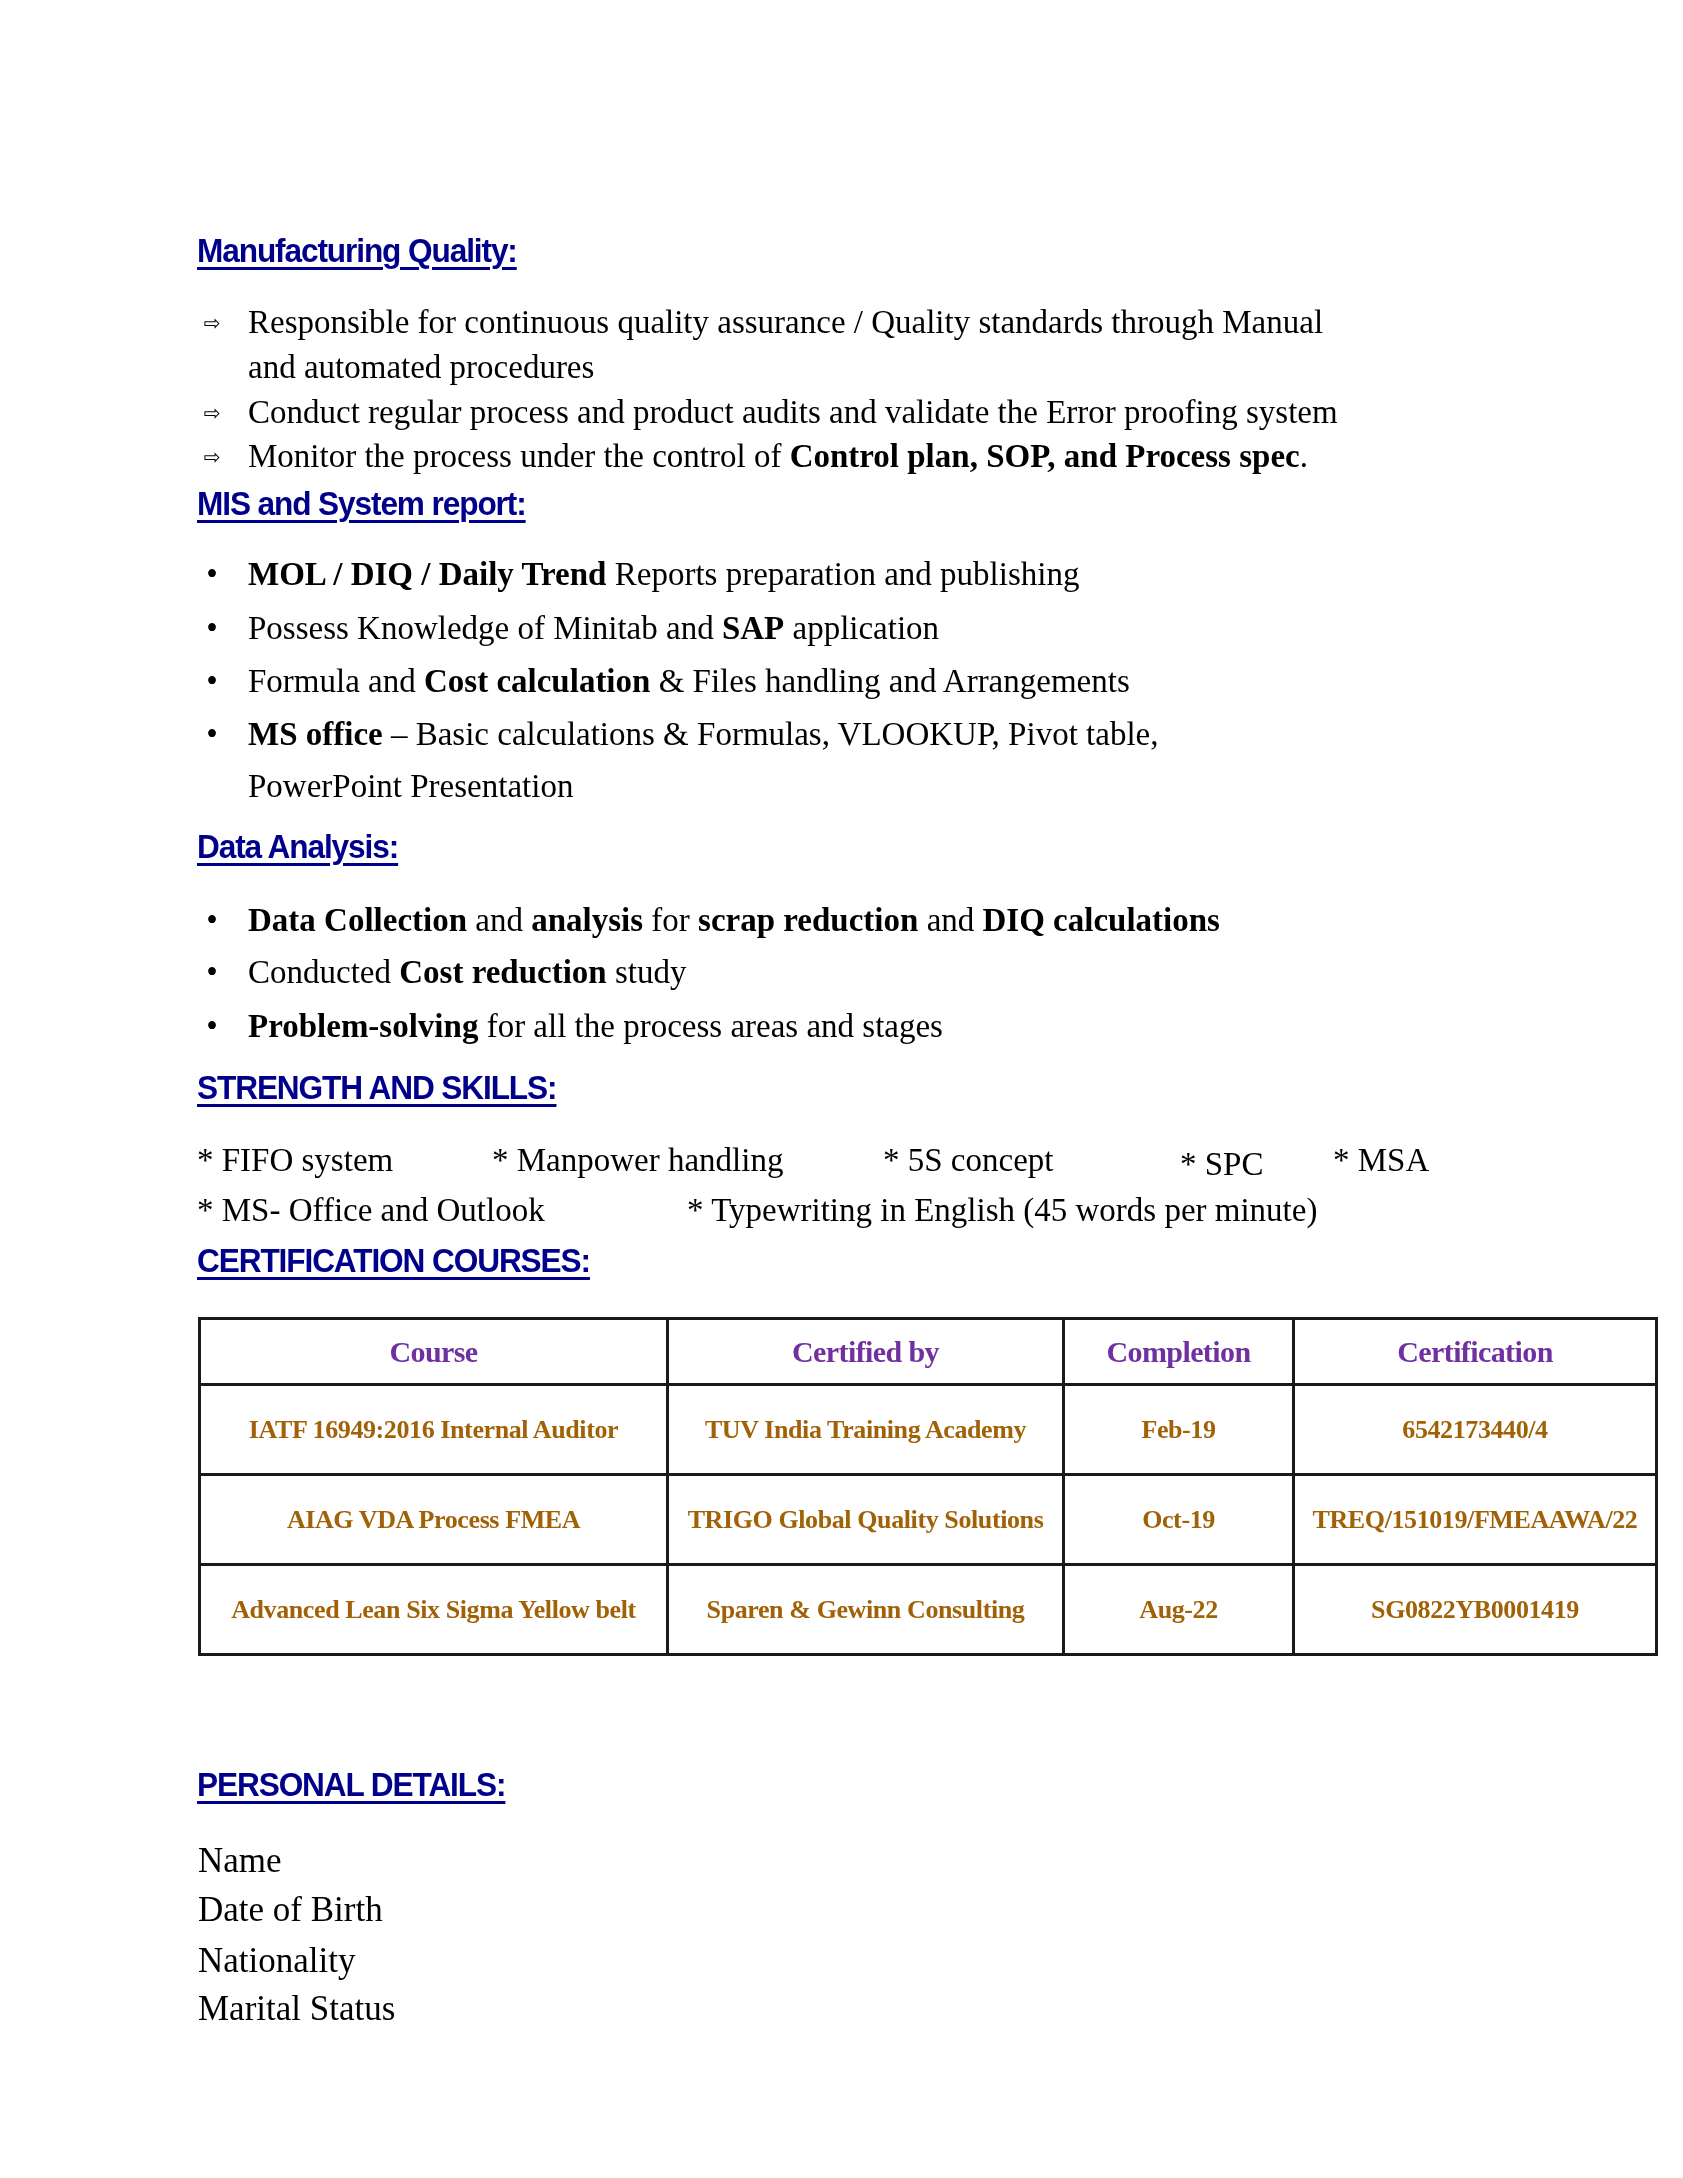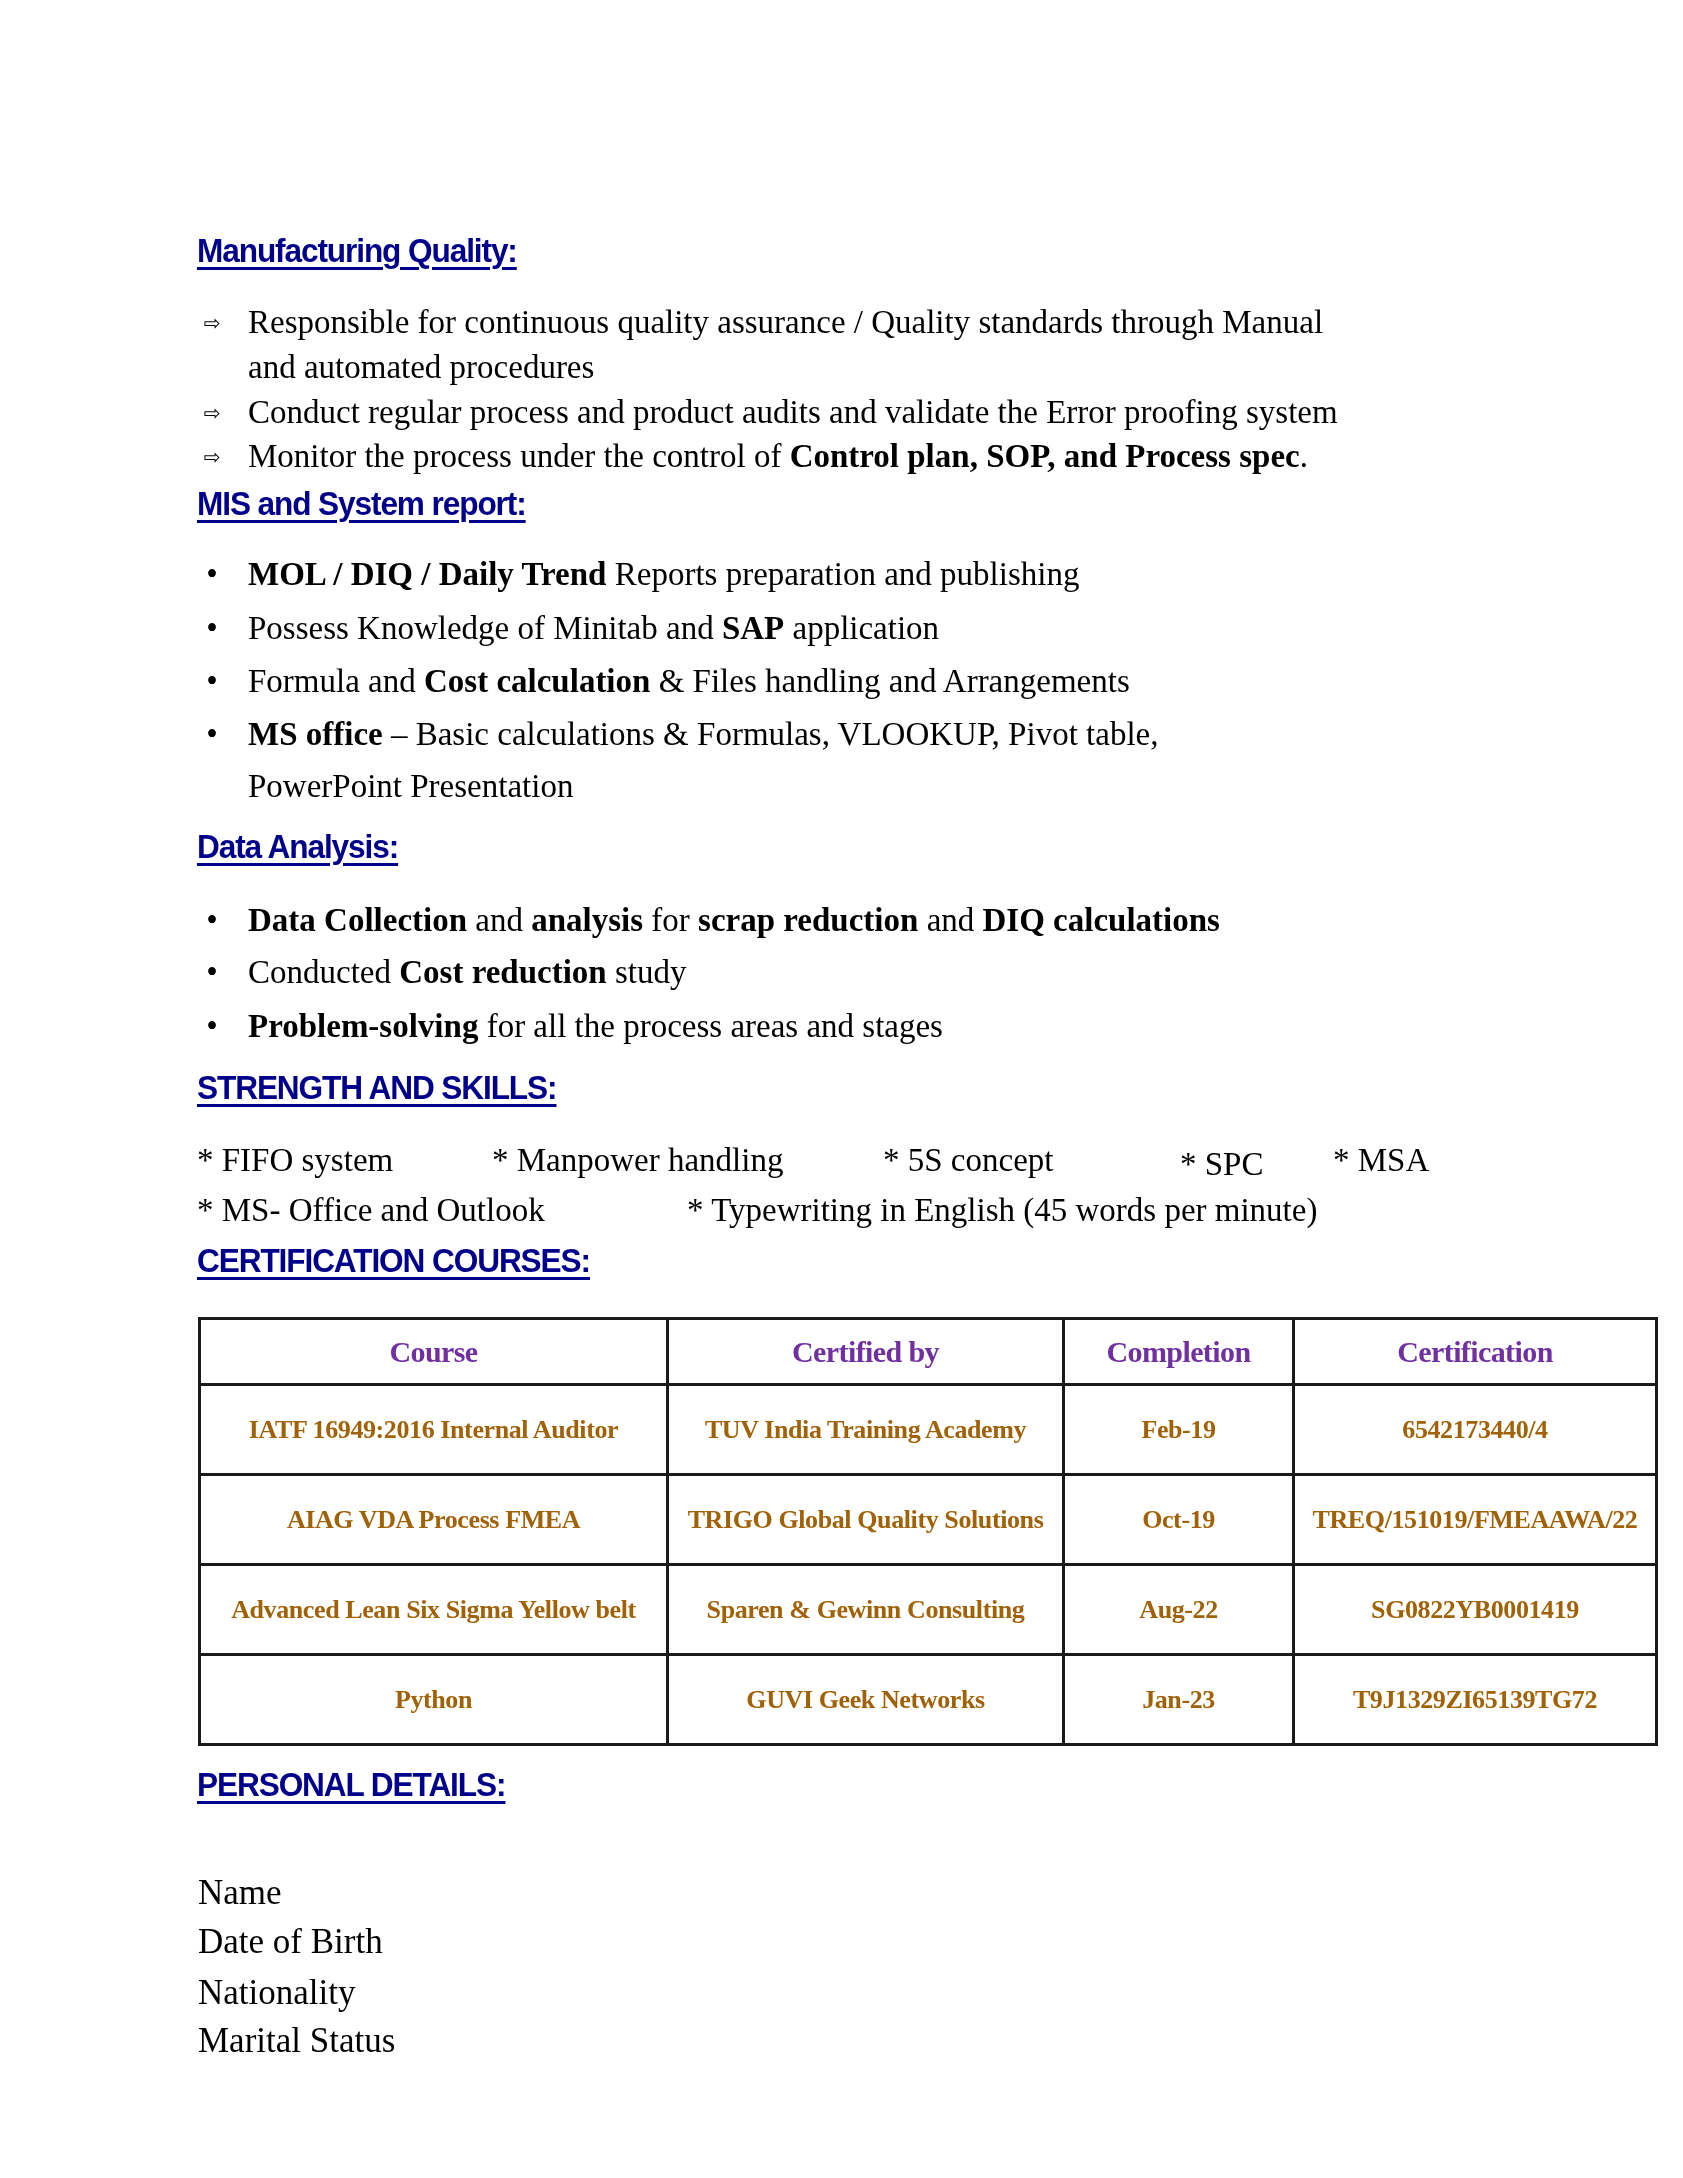--- a/index.html
+++ b/index.html
@@ -35,21 +35,21 @@
   table.cert td, table.cert th {
     border: 3px solid #1a1a1a; text-align: center; vertical-align: middle;
     font-family: Liberation Serif, serif; padding: 0;
   }
   table.cert th {
     height: 63px; font-size: 30px; font-weight: bold; color: #7030a0; letter-spacing: -0.6px;
   }
   table.cert td {
     height: 87px; font-size: 26px; font-weight: bold; color: #a16207; letter-spacing: -0.4px;
   }
-  .personal { position: absolute; left: 198px; font-family: "Liberation Serif", serif; font-size: 35px; line-height: 48px; color: #000; margin-top: 32px; }
+  .personal { position: absolute; left: 198px; font-family: "Liberation Serif", serif; font-size: 35px; line-height: 48px; color: #000; }
 </style>
 </head>
 <body>
 
 <div class="page">
 
   <div class="heading" style="top:230px">Manufacturing Quality:</div>
 
   <div>
     <div class="body-text">
@@ -147,26 +147,20 @@
         <td>TRIGO Global Quality Solutions</td>
         <td>Oct-19</td>
         <td>TREQ/151019/FMEAAWA/22</td>
       </tr>
       <tr>
         <td>Advanced Lean Six Sigma Yellow belt</td>
         <td>Sparen &amp; Gewinn Consulting</td>
         <td>Aug-22</td>
         <td>SG0822YB0001419</td>
       </tr>
-      <tr>
-        <td>Python</td>
-        <td>GUVI Geek Networks</td>
-        <td>Jan-23</td>
-        <td>T9J1329ZI65139TG72</td>
-      </tr>
     </tbody>
   </table>
 
   <div class="heading" style="top:1764px">PERSONAL DETAILS:</div>
 
   <div>
     <div class="personal" style="top:1837px">Name</div>
     <div class="personal" style="top:1886px">Date of Birth</div>
     <div class="personal" style="top:1937px">Nationality</div>
     <div class="personal" style="top:1985px">Marital Status</div>

